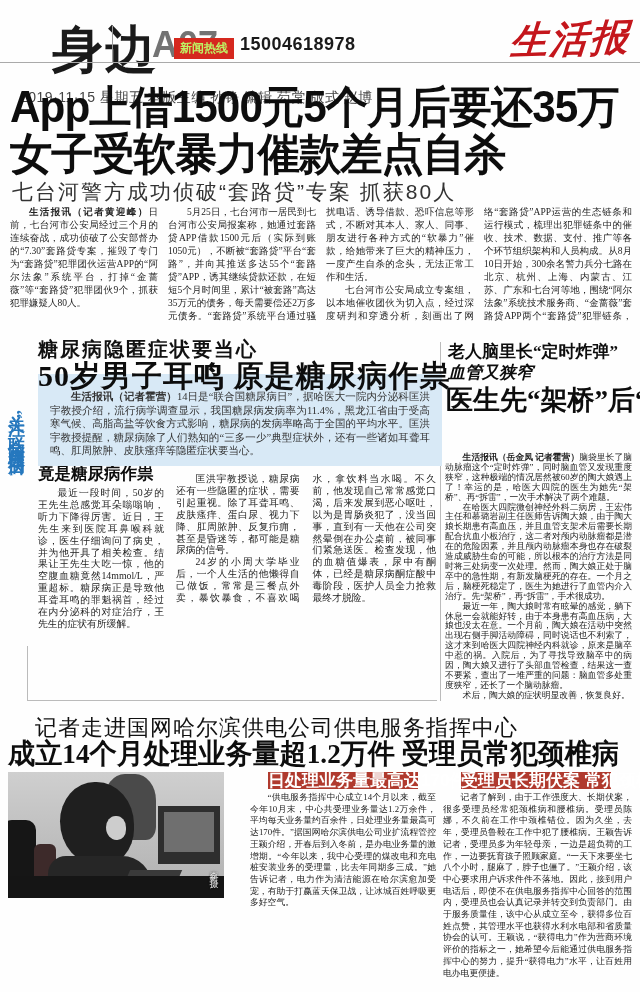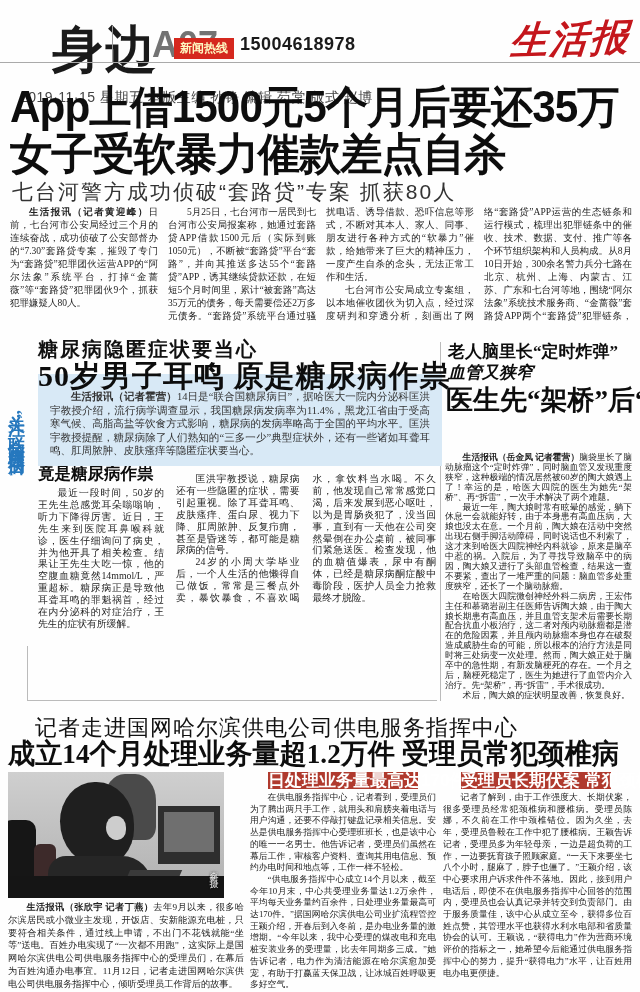--- a/index.html
+++ b/index.html
@@ -3,21 +3,21 @@
 <meta charset="utf-8">
 <style>
   html,body{margin:0;padding:0;background:#e9e9e9;}
   #page{position:relative;width:640px;height:992px;background:#fefefe;margin:0 auto;overflow:hidden;
         font-family:"Liberation Serif","DejaVu Serif",serif;color:#1a1a1a;}
   .abs{position:absolute;}
   
   .section-title{left:52px;top:16px;font-size:51px;font-weight:900;letter-spacing:2px;font-family:"Liberation Serif",serif;}
   .mast-divider{left:112px;top:26px;width:1px;height:36px;background:#999;}
   .page-no{left:121px;top:24px;font-size:36px;font-weight:900;color:#737373;font-family:"Liberation Sans",sans-serif;margin-left:31px;}
-  .hotline-badge{left:174px;top:38px;background:#d5281e;color:#fef9c3;font-size:12px;font-weight:700;
+  .hotline-badge{left:174px;top:38px;background:#d5281e;color:#bef264;font-size:12px;font-weight:700;
                  padding:2px 6px;font-family:Liberation Serif, serif;}
   .hotline-number{left:240px;top:34px;font-size:18px;font-weight:800;font-family:"Liberation Sans",sans-serif;letter-spacing:.5px;}
   .paper-logo{right:10px;top:14px;font-size:38px;font-weight:900;color:#c4161c;font-style:italic;
               transform:skewX(-6deg) rotate(-2deg);font-family:"Liberation Serif",serif;letter-spacing:2px;}
   .mast-rule{left:0;top:62px;width:640px;height:1px;background:#aaa;}
   .dateline{left:20px;top:66px;font-size:14px;color:#444;font-family:"Liberation Sans",sans-serif;letter-spacing:.5px;margin-top:23px;}
   
   .lead-h1{left:10px;width:630px;font-size:44px;line-height:46px;font-weight:900;color:#0d0d0d;
            font-family:"Liberation Sans",sans-serif;letter-spacing:-1px;transform:scaleX(.96);transform-origin:left;white-space:nowrap;}
   .lead-h1a{top:84px;} .lead-h1b{top:131px;}
@@ -117,22 +117,22 @@
       <p class="para">匡洪宇教授说，糖尿病还有一些隐匿的症状，需要引起重视。除了耳聋耳鸣、皮肤瘙痒、蛋白尿、视力下降、肛周脓肿、反复疖痈，甚至是昏迷等，都可能是糖尿病的信号。</p>
       <p class="para">24岁的小周大学毕业后，一个人生活的他懒得自己做饭，常常是三餐点外卖，暴饮暴食，不喜欢喝水，拿饮料当水喝。不久前，他发现自己常常感觉口渴，后来发展到恶心呕吐，以为是胃肠炎犯了，没当回事，直到有一天他在公司突然晕倒在办公桌前，被同事们紧急送医。检查发现，他的血糖值爆表，尿中有酮体，已经是糖尿病酮症酸中毒阶段，医护人员全力抢救最终才脱险。</p>
     </div>
 
   <div class="abs str-kicker str-k1">老人脑里长“定时炸弹”</div>
   <div class="abs str-kicker str-k2">血管又狭窄</div>
   <div class="abs str-h1">医生先“架桥”后“拆雷”</div>
   <div class="abs str-body">
     <p class="para"><span class="lead-in">生活报讯（岳金凤 记者霍营）</span><span>脑袋里长了脑动脉瘤这个“定时炸弹”，同时脑血管又发现重度狭窄，这种极端的情况居然被60岁的陶大娘遇上了！幸运的是，哈医大四院的医生为她先“架桥”、再“拆雷”，一次手术解决了两个难题。</span></p>
     <div>
+        <p class="para">在哈医大四院微创神经外科二病房，王宏伟主任和慕璐岩副主任医师告诉陶大娘，由于陶大娘长期患有高血压，并且血管支架术后需要长期配合抗血小板治疗，这二者对颅内动脉瘤都是潜在的危险因素，并且颅内动脉瘤本身也存在破裂造成威胁生命的可能，所以根本的治疗方法是同时将三处病变一次处理。然而，陶大娘正处于脑卒中的急性期，有新发脑梗死的存在。一个月之后，脑梗死稳定了，医生为她进行了血管内介入治疗。先“架桥”，再“拆雷”，手术很成功。</p>
         <p class="para">最近一年，陶大娘时常有眩晕的感觉，躺下休息一会就能好转，由于本身患有高血压病，大娘也没太在意。一个月前，陶大娘在活动中突然出现右侧手脚活动障碍，同时说话也不利索了，这才来到哈医大四院神经内科就诊，原来是脑卒中惹的祸。入院后，为了寻找导致脑卒中的病因，陶大娘又进行了头部血管检查，结果这一查不要紧，查出了一堆严重的问题：脑血管多处重度狭窄，还长了一个脑动脉瘤。</p>
-        <p class="para">在哈医大四院微创神经外科二病房，王宏伟主任和慕璐岩副主任医师告诉陶大娘，由于陶大娘长期患有高血压，并且血管支架术后需要长期配合抗血小板治疗，这二者对颅内动脉瘤都是潜在的危险因素，并且颅内动脉瘤本身也存在破裂造成威胁生命的可能，所以根本的治疗方法是同时将三处病变一次处理。然而，陶大娘正处于脑卒中的急性期，有新发脑梗死的存在。一个月之后，脑梗死稳定了，医生为她进行了血管内介入治疗。先“架桥”，再“拆雷”，手术很成功。</p>
         <p class="para">术后，陶大娘的症状明显改善，恢复良好。</p>
       </div>
   </div>
 
   <div class="abs pow-kicker">记者走进国网哈尔滨供电公司供电服务指挥中心</div>
   <div class="abs pow-headline">成立14个月处理业务量超1.2万件 受理员常犯颈椎病</div>
 
   <div class="abs photo">
     <div class="ph-backperson"></div>
     <div class="ph-monitor1"></div>
@@ -143,24 +143,20 @@
     <div class="ph-face"></div>
     <div class="ph-body"></div>
     <div class="ph-keyboard"></div>
     <div class="ph-desk"></div>
     <div class="photo-caption">李毅 摄</div>
   </div>
 
   <div class="abs red-label labelB">日处理业务量最高达170件</div>
   <div class="abs red-label labelC">受理员长期伏案 常犯颈椎病</div>
 
-  <div class="abs pow-colA">
-    <p class="para"><span class="lead-in">生活报讯（张欣宇 记者丁燕）</span><span>去年9月以来，很多哈尔滨居民或小微业主发现，开饭店、安新能源充电桩，只要符合相关条件，通过线上申请，不出门不花钱就能“坐等”送电。百姓办电实现了“一次都不用跑”，这实际上是国网哈尔滨供电公司供电服务指挥中心的受理员们，在幕后为百姓沟通办电事宜。11月12日，记者走进国网哈尔滨供电公司供电服务指挥中心，倾听受理员工作背后的故事。</span></p>
-  </div>
   <div class="abs pow-colB">
-      <p class="para">在供电服务指挥中心，记者看到，受理员们为了腾出两只手工作，就用头和肩膀夹着电话与用户沟通，还要不停敲打键盘记录相关信息。安丛是供电服务指挥中心受理班班长，也是该中心的唯一一名男士。他告诉记者，受理员们虽然在幕后工作，审核客户资料、查询其用电信息、预约办电时间和地点等，工作一样不轻松。</p>
       <p class="para">“供电服务指挥中心成立14个月以来，截至今年10月末，中心共受理业务量达1.2万余件，平均每天业务量约百余件，日处理业务量最高可达170件。”据国网哈尔滨供电公司业扩流程管控王颖介绍，开春后到入冬前，是办电业务量的激增期。“今年以来，我中心受理的煤改电和充电桩安装业务的受理量，比去年同期多三成。”她告诉记者，电力作为清洁能源在哈尔滨愈加受宠，有助于打赢蓝天保卫战，让冰城百姓呼吸更多好空气。</p>
     </div>
   <div class="abs pow-colC">
       <p class="para">记者了解到，由于工作强度大、长期伏案，很多受理员经常犯颈椎病和腰椎病。受理员陈娜，不久前在工作中颈椎错位。因为久坐，去年，受理员鲁毅在工作中犯了腰椎病。王颖告诉记者，受理员多为年轻母亲，一边是超负荷的工作，一边要抚育孩子照顾家庭。“一天下来要坐七八个小时，腿麻了，脖子也僵了。”王颖介绍，该中心要求用户诉求件件不落地。因此，接到用户电话后，即使不在供电服务指挥中心回答的范围内，受理员也会认真记录并转交到负责部门。由于服务质量佳，该中心从成立至今，获得多位百姓点赞，其管理水平也获得水利水电部和省质量协会的认可。王颖说，“获得电力”作为营商环境评价的指标之一，她希望今后能通过供电服务指挥中心的努力，提升“获得电力”水平，让百姓用电办电更便捷。</p>
     </div>
 
 </div>
 
 </body></html>

